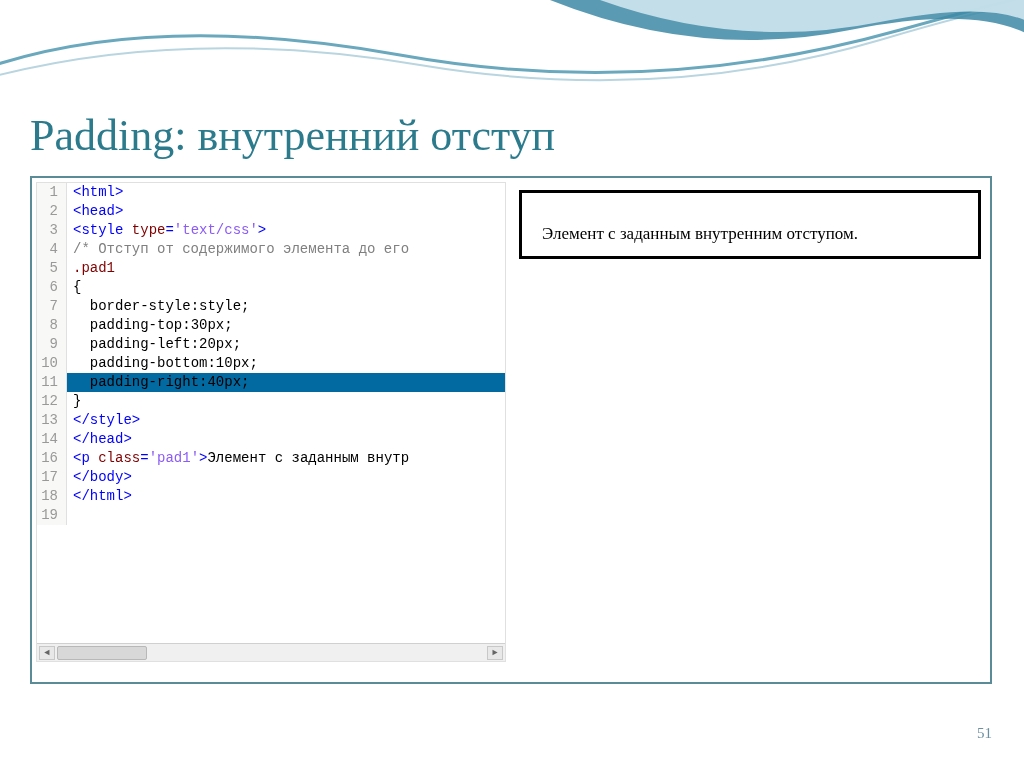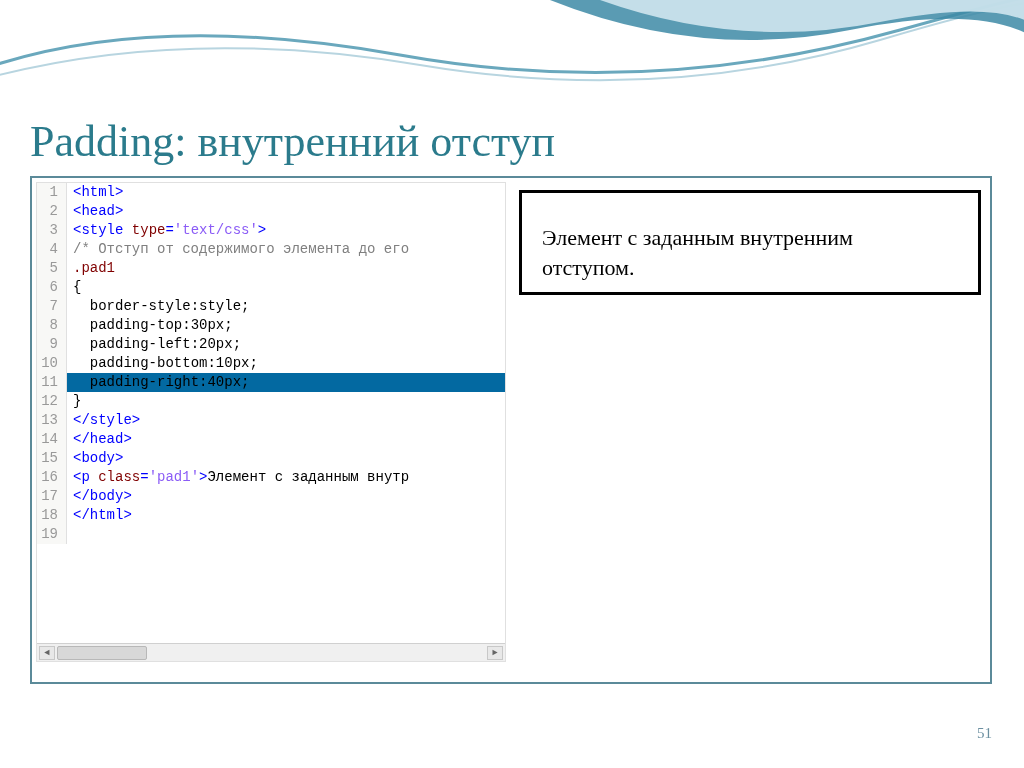--- a/index.html
+++ b/index.html
@@ -14,21 +14,21 @@
   .wave-decoration {
     position: absolute;
     top: 0;
     left: 0;
     width: 1024px;
     height: 110px;
     pointer-events: none;
   }
   .slide-title {
     position: absolute;
-    top: 116px;
+    top: 110px;
     left: 30px;
     font-size: 44px;
     color: #2b7b8c;
     font-weight: normal;
     font-family: "Times New Roman", serif;
   }
   .content-frame {
     position: absolute;
     top: 176px;
     left: 30px;
@@ -122,21 +122,21 @@
     background: #ffffff;
   }
   .preview-box {
     border: 3px solid #000000;
     padding-top: 30px;
     padding-left: 20px;
     padding-bottom: 10px;
     padding-right: 40px;
     margin: 8px;
     font-family: "Times New Roman", serif;
-    font-size: 22px;
+    font-size: 17px;
     color: #000000;
     line-height: 1.35;
   }
   .page-number {
     position: absolute;
     bottom: 26px;
     right: 32px;
     font-size: 15px;
     color: #6b8fa0;
     font-family: "Times New Roman", serif;
@@ -206,24 +206,20 @@
           <div class="line-num">12</div>
           <div class="line-content"><span class="punct">}</span></div>
         </div>
         <div class="code-line">
           <div class="line-num">13</div>
           <div class="line-content"><span class="tag-brkt">&lt;/style&gt;</span></div>
         </div>
         <div class="code-line">
           <div class="line-num">14</div>
           <div class="line-content"><span class="tag-brkt">&lt;/head&gt;</span></div>
-        </div>
-        <div class="code-line">
-          <div class="line-num">15</div>
-          <div class="line-content"><span class="tag-brkt">&lt;body&gt;</span></div>
         </div>
         <div class="code-line">
           <div class="line-num">16</div>
           <div class="line-content"><span class="tag-brkt">&lt;p</span> <span class="selector">class</span><span class="tag-brkt">=</span><span class="attr-val">'pad1'</span><span class="tag-brkt">&gt;</span><span class="text">Элемент с заданным внутр</span></div>
         </div>
         <div class="code-line">
           <div class="line-num">17</div>
           <div class="line-content"><span class="tag-brkt">&lt;/body&gt;</span></div>
         </div>
         <div class="code-line">

